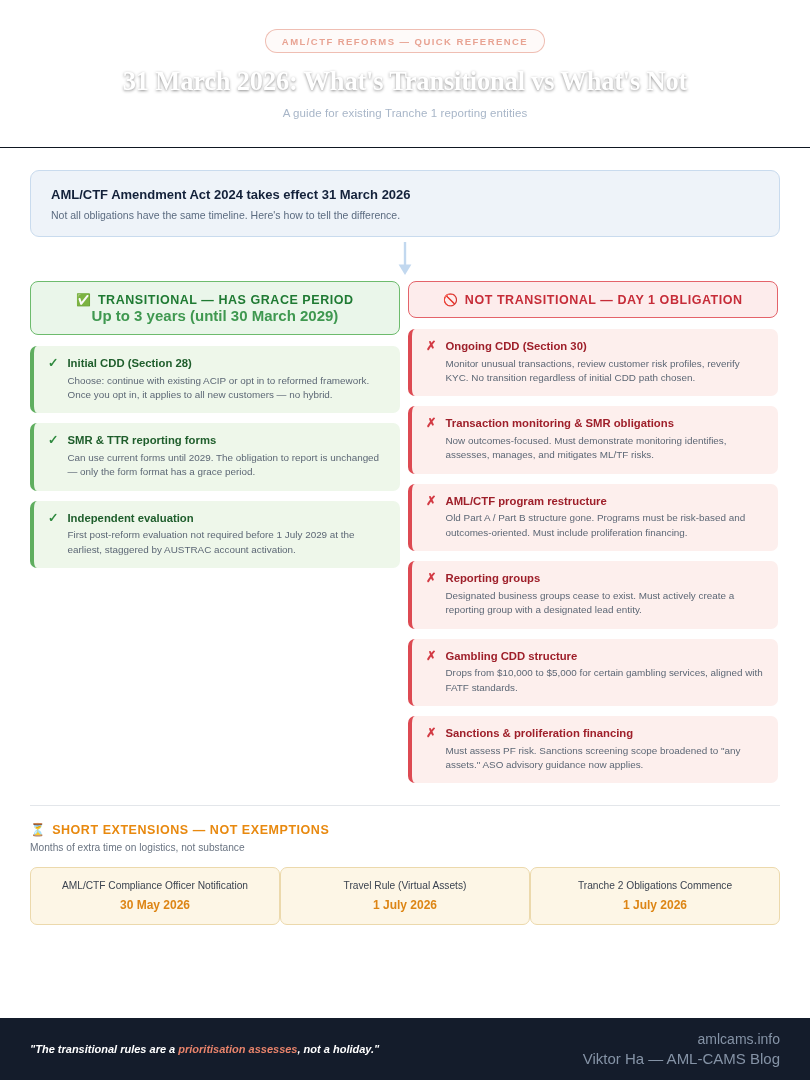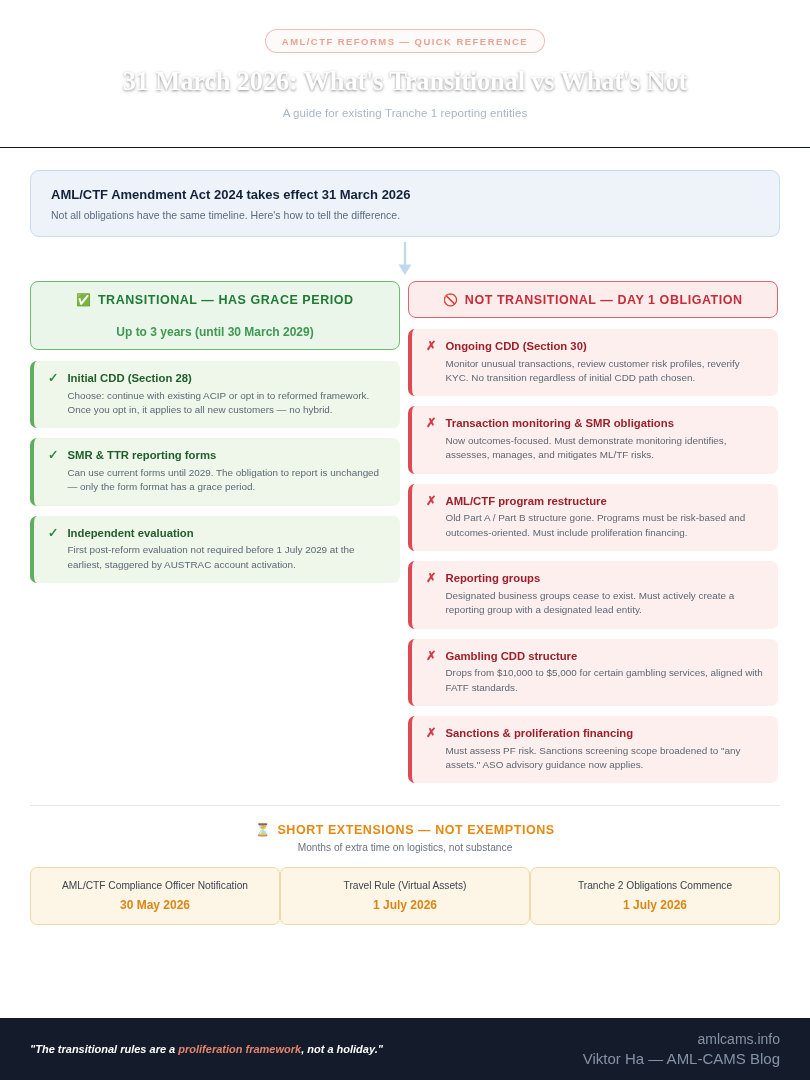--- a/index.html
+++ b/index.html
@@ -70,21 +70,21 @@
   .cols { display:flex; gap:8px; align-items:flex-start; }
   .col { width:370px; }
 
   .colhead { border-radius:8px; padding:11px 10px 10px; text-align:center; margin-bottom:11px; }
   .colhead.green { background:#eaf6ea; border:1px solid #6dbb6d; }
   .colhead.red   { background:#fdecec; border:1px solid #e4636a; }
   .colhead-title { font-size:12.5px; font-weight:bold; letter-spacing:0.55px; }
   .colhead.green .colhead-title { color:#1f7a33; }
   .colhead.red   .colhead-title { color:#c62c38; }
   .colhead-title .hicon { margin-right:6px; font-size:12px; }
-  .colhead-sub { font-size:12px; margin-top:18px; font-weight:bold; }
+  .colhead-sub { font-size:15px; margin-top:0; font-weight:bold; }
   .colhead.green .colhead-sub { color:#3f9850; }
   .colhead.red   .colhead-sub { color:#d4434f; }
 
   .card {
     border-radius:7px;
     padding:10px 13px 11px 14px;
     margin-bottom:10px;
     display:flex; gap:9px; align-items:flex-start;
   }
   .card.green { background:#eef7ea; border-left:4px solid #5fae5f; }
@@ -93,21 +93,21 @@
   .card.green .mark { color:#2f8a3f; }
   .card.red .mark   { color:#d33a44; }
   .card-body { flex:1; }
   .card-title { font-size:11.3px; font-weight:bold; margin-bottom:3px; line-height:1.3; }
   .card.green .card-title { color:#1f5e2c; }
   .card.red .card-title   { color:#9e1f2a; }
   .card-desc { font-size:9.9px; line-height:1.45; color:#5c6775; }
 
   
   .divider { height:1px; background:#e3e6ea; margin:12px 0 16px; }
-  .ext-head { text-align:center; }
+  .ext-head { }
   .ext-title { font-size:12.5px; font-weight:bold; color:#e8890f; letter-spacing:0.55px; }
   .ext-title .hicon { margin-right:6px; }
   .ext-sub { font-size:10.2px; color:#6a7482; margin-top:5px; }
   .ext-cards { display:flex; margin-top:14px; }
   .ext-card {
     flex:1; background:#fdf6e6; border:1px solid #ecd9ac; border-radius:7px;
     padding:12px 8px 12px; text-align:center;
   }
   .ext-label { font-size:10.2px; color:#3b4350; margin-bottom:7px; }
   .ext-date  { font-size:12px; font-weight:bold; color:#dd8515; }
@@ -261,19 +261,19 @@
         <div class="ext-date">1 July 2026</div>
       </div>
       <div class="ext-card">
         <div class="ext-label">Tranche 2 Obligations Commence</div>
         <div class="ext-date">1 July 2026</div>
       </div>
     </div>
   </div>
 
   <div class="footer">
-    <div class="quote"><span>"The transitional rules are a </span><span class="hl">proliferation framework</span><span>, not a holiday."</span></div>
+    <div class="quote"><span>"The transitional rules are a </span><span class="hl">prioritisation assesses</span><span>, not a holiday."</span></div>
     <div class="attrib">
       <div class="attrib-site">amlcams.info</div>
       <div class="attrib-name">Viktor Ha — AML-CAMS Blog</div>
     </div>
   </div>
 </div>
 
 </body></html>

